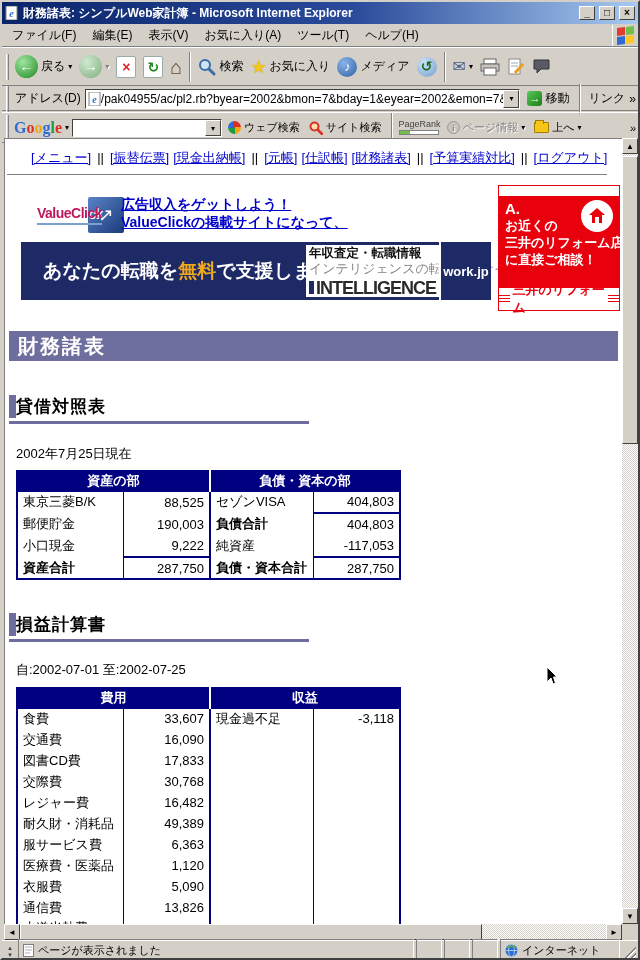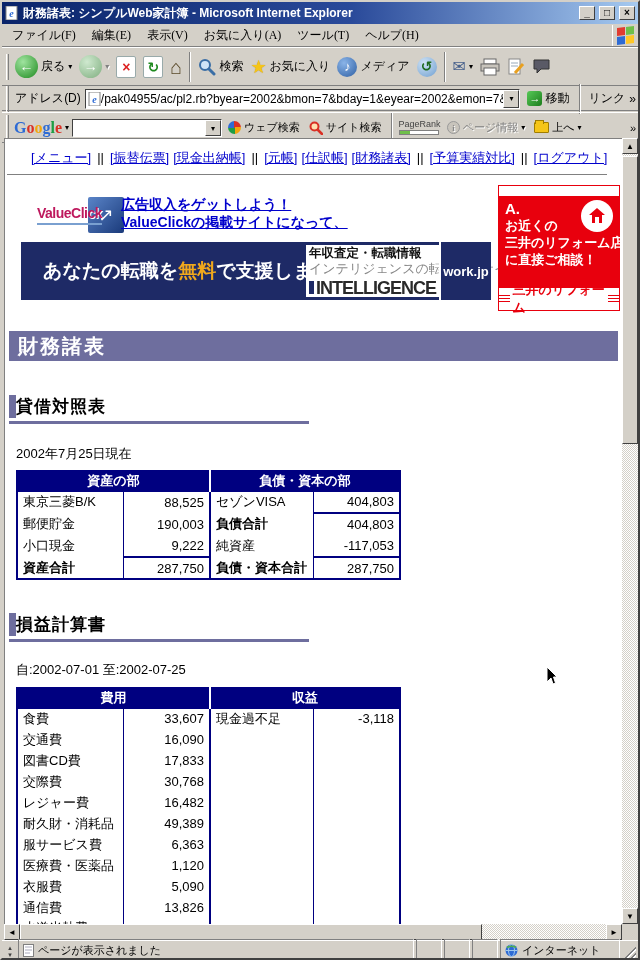--- a/index.html
+++ b/index.html
@@ -12,21 +12,21 @@
   
   .titlebar{left:0;top:0;width:636px;height:22px;background:linear-gradient(90deg,#0a246a 0%,#2a4a9a 55%,#a6caf0 100%);
             display:flex;align-items:center;color:#fff;font-size:12px;font-weight:bold;padding:0 3px;gap:4px;}
   .titlebar .title{flex:1;white-space:nowrap;overflow:hidden;}
   .tb-btn{width:16px;height:14px;background:#d4d0c8;border:1px solid;border-color:#fff #404040 #404040 #fff;
           color:#000;font-size:10px;line-height:11px;text-align:center;font-weight:bold;flex:0 0 auto;}
 
   
   .menubar{left:0;top:22px;width:636px;height:23px;display:flex;align-items:center;font-size:12px;color:#000;
            border-bottom:1px solid #808080;padding-left:2px;}
-  .menu-item{padding:3px 8px;font-family:Liberation Serif, serif;}
+  .menu-item{padding:3px 8px;}
   .winlogo{margin-left:auto;width:26px;height:21px;background:#d4d0c8;border-left:1px solid #fff;
            display:flex;align-items:center;justify-content:center;}
   .winlogo .wl{display:grid;grid-template-columns:8px 8px;grid-template-rows:8px 8px;gap:1px;transform:skewY(-6deg);}
   .wl i{display:block;}
   .wl i:nth-child(1){background:#e03c31;}
   .wl i:nth-child(2){background:#6fbf4a;}
   .wl i:nth-child(3){background:#2e6bd4;}
   .wl i:nth-child(4){background:#ffc726;}
 
   

